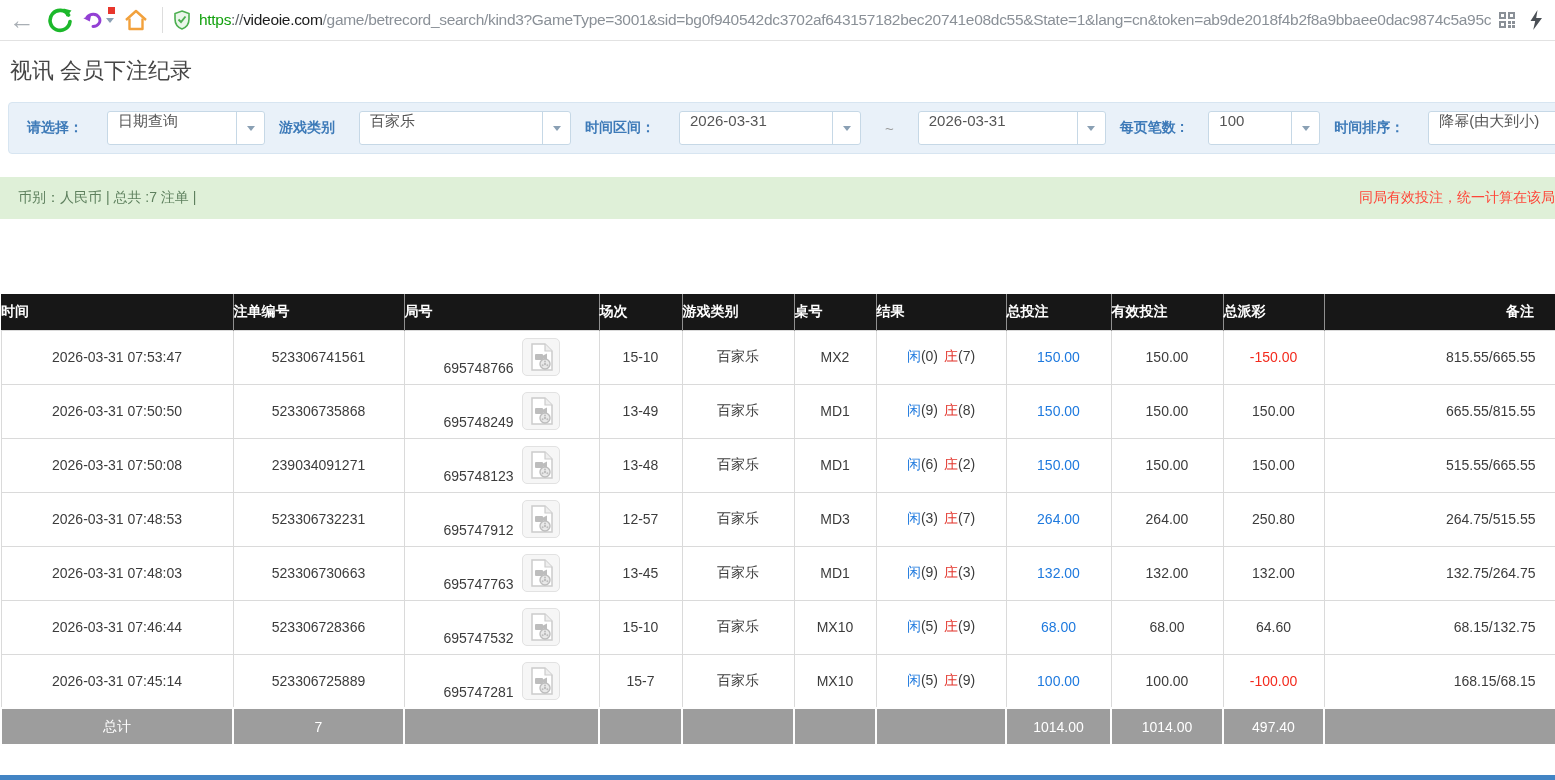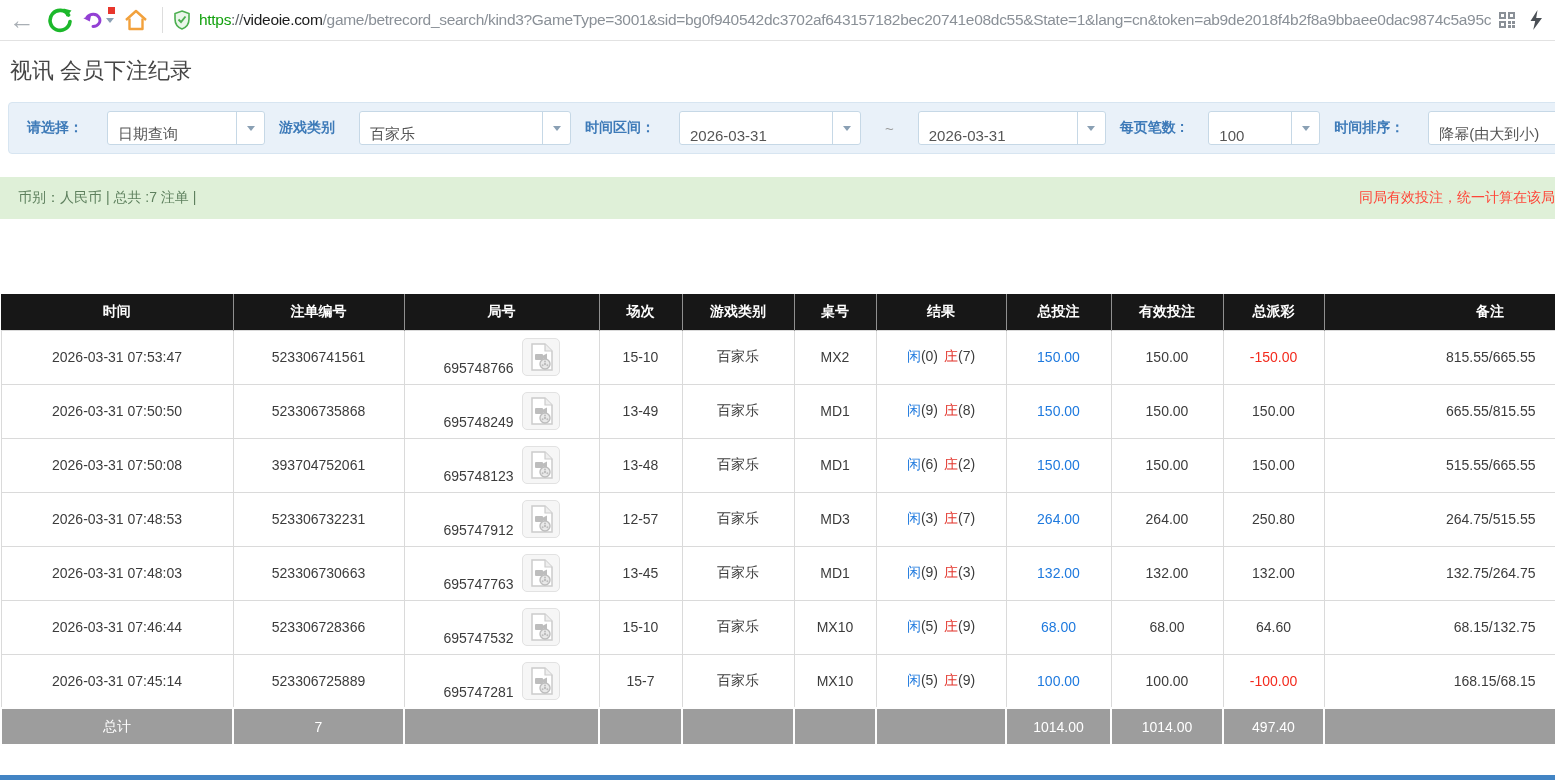--- a/index.html
+++ b/index.html
@@ -21,38 +21,38 @@
   .url-path{color:#8a9097;}
   .tb-right{display:flex;align-items:center;gap:14px;margin-left:auto;padding-right:4px;}
 
   
   .page-title{margin:15px 0 0 10px;font-size:22px;font-weight:400;color:#464646;}
 
   
   .filterbar{margin:16px 0 0 8px;width:1610px;height:52px;background:#e9f1f9;border:1px solid #d7e5f1;border-radius:4px;display:flex;align-items:center;padding-left:18px;overflow:hidden;}
   .fgroup{display:flex;align-items:center;gap:24px;margin-right:14px;flex-shrink:0;}
   .flabel{color:#3d7ab8;font-weight:bold;font-size:14px;white-space:nowrap;}
-  .fselect{height:34px;background:#fff;border:1px solid #c6d8e6;border-radius:3px;display:flex;align-items:flex-end;cursor:pointer;}
+  .fselect{height:34px;background:#fff;border:1px solid #c6d8e6;border-radius:3px;display:flex;align-items:flex-start;cursor:pointer;}
   .fselect .val{padding:0 10px;font-size:15px;color:#555;flex:1;white-space:nowrap;overflow:hidden;}
   .fselect .arr{width:28px;align-self:stretch;border-left:1px solid #c6d8e6;display:flex;align-items:center;justify-content:center;}
   .caret{width:0;height:0;border-left:4px solid transparent;border-right:4px solid transparent;border-top:5px solid #8aa0b4;}
   .tilde{color:#999;font-size:15px;}
   .w1{width:158px}.w2{width:212px}.w3{width:182px}.w4{width:188px}.w5{width:112px}.w6{width:184px}
   .search-btn{height:36px;width:74px;background:#43b0d5;color:#fff;border:none;border-radius:4px;font-size:16px;cursor:pointer;flex-shrink:0;font-family:inherit;}
 
   
   .summary{margin-top:23px;height:42px;background:#dff0d8;display:flex;align-items:center;padding-left:18px;font-size:14px;overflow:hidden;}
   .summary-left{color:#5e805e;white-space:nowrap;}
   .summary-right{color:#ff4538;margin-left:auto;white-space:nowrap;transform:translateX(14px);}
 
   
   table{border-collapse:collapse;margin-top:75px;width:1555px;table-layout:fixed;}
-  thead th{background:#171717;color:#fff;font-size:14px;font-weight:bold;height:36px;border-right:1px solid #8f8f8f;text-align:center;}
+  thead th{background:#171717;color:#fff;font-size:14px;font-weight:bold;height:36px;border-right:1px solid #8f8f8f;text-align:left;}
   thead th:last-child{border-right:none;}
-  thead th.remark-h{text-align:right;padding-right:52px;}
+  thead th.remark-h{text-align:right;padding-right:22px;}
   tbody td{height:54px;border:1px solid #dadada;font-size:14px;color:#3c3c3c;text-align:center;vertical-align:middle;background:#fff;}
   td.remark{text-align:right;padding-right:20px;margin-left:10px;}
   td.blue{color:#1e79de;}
   td.neg{color:#f32a1d;}
   .result .p{color:#1e79de;}
   .result .b{color:#e2342b;margin-left:6px;}
   .result .sc{color:#3c3c3c;}
   .round-wrap{display:inline-flex;align-items:flex-end;gap:8px;}
   .video-btn{width:38px;height:38px;background:#f6f6f6;border:1px solid #e2e2e2;border-radius:5px;display:inline-flex;align-items:center;justify-content:center;cursor:pointer;padding:0;}
   tr.totals td{background:#9d9d9d;color:#fff;height:37px;border:2px solid #fefefe;font-size:14px;}
@@ -256,21 +256,21 @@
         <td>百家乐</td>
         <td>MD1</td>
         <td class="result"><span class="p">闲</span><span class="sc">(9)</span><span class="b">庄</span><span class="sc">(8)</span></td>
         <td class="blue">150.00</td>
         <td>150.00</td>
         <td class="">150.00</td>
         <td class="remark">665.55/815.55</td>
       </tr>
       <tr>
         <td>2026-03-31 07:50:08</td>
-        <td>393704752061</td>
+        <td>239034091271</td>
         <td><span class="round-wrap">
             <span>695748123</span>
             <button class="video-btn">
               <svg width="26" height="28" viewBox="0 0 26 28">
                 <path d="M4 1 H17 L24 8 V27 H4 Z" fill="#ffffff" stroke="#cccccc" stroke-width="1.5"></path>
                 <path d="M17 1 V8 H24" fill="#eeeeee" stroke="#cccccc" stroke-width="1.2"></path>
                 <rect x="7" y="11" width="8" height="6" rx="1" fill="#bdbdbd"></rect>
                 <path d="M15 12.5 L19 10.5 V17.5 L15 15.5 Z" fill="#bdbdbd"></path>
                 <circle cx="17" cy="21" r="5" fill="#e9e9e9" stroke="#bdbdbd" stroke-width="1.4"></circle>
                 <circle cx="17" cy="21" r="1.2" fill="#bdbdbd"></circle>

